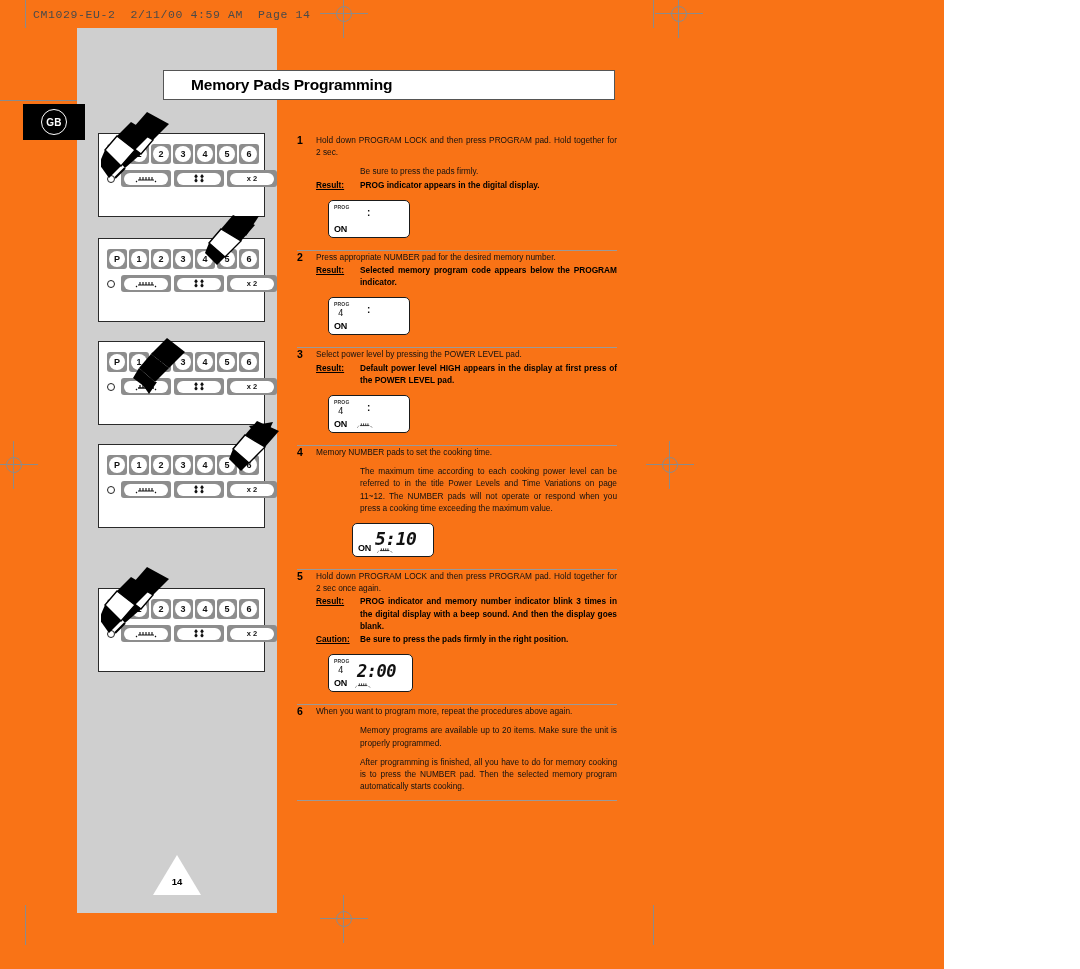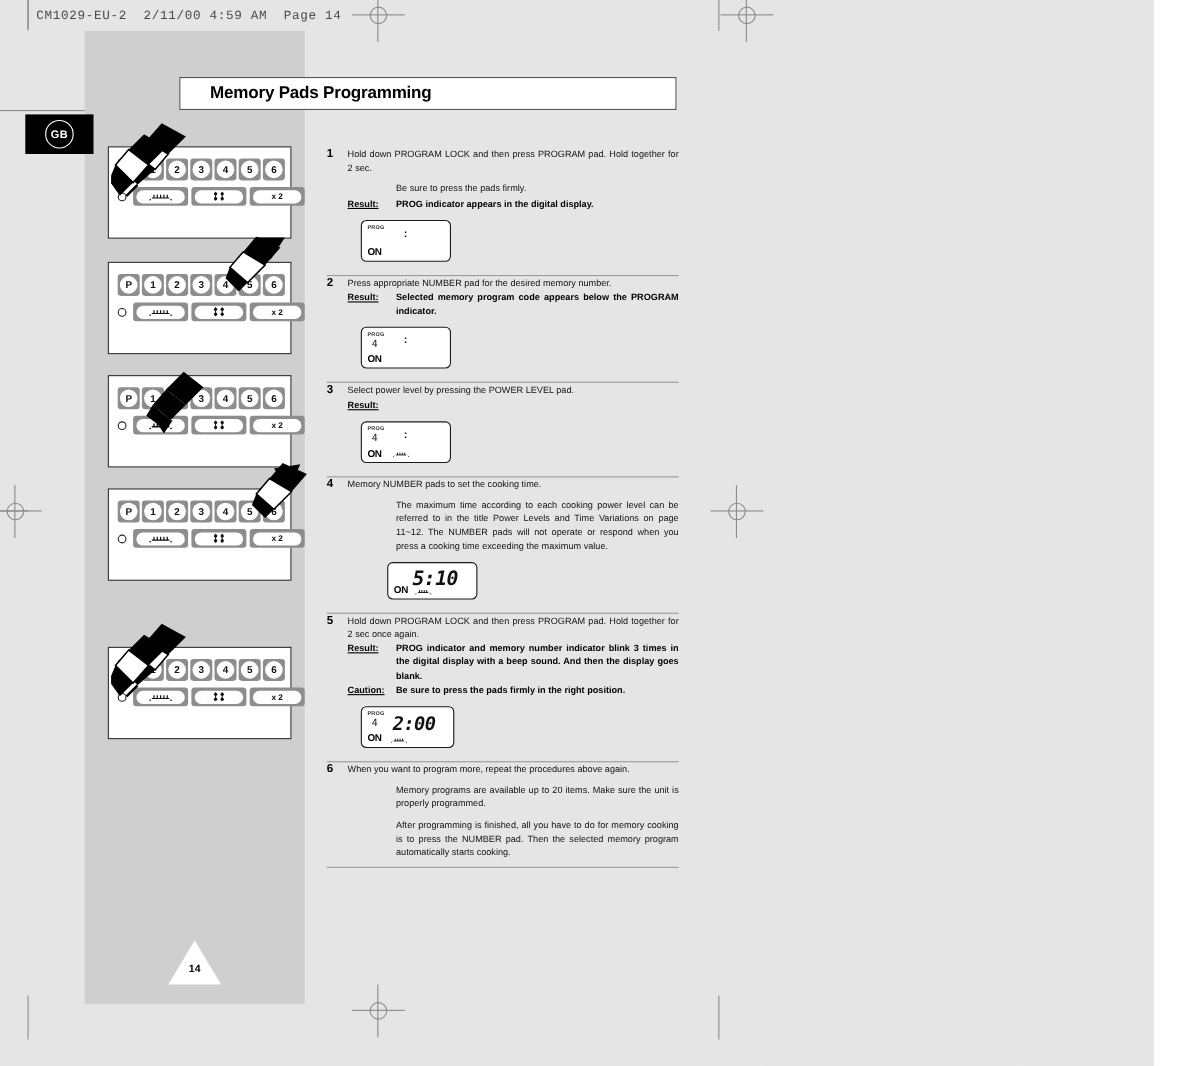--- a/index.html
+++ b/index.html
@@ -7,23 +7,23 @@
     margin: 0;
     padding: 0;
     background: #ffffff;
   }
   body {
     font-family: "Liberation Sans", sans-serif;
     color: #000;
   }
   #page {
     position: relative;
-    width: 1049px;
+    width: 944px;
     height: 969px;
-    background: #e5e5e5;
+    background: #f97316;
     overflow: hidden;
   }
 
   
   .reg-mark {
     position: absolute;
     width: 48px;
     height: 48px;
   }
   .reg-mark .rv {
@@ -744,20 +744,21 @@
         <span class="on">ON</span>
       </div>
     </div>
 
     <div class="step">
       <div class="step-num">3</div>
       <div class="step-body">
         <p class="para lead">Select power level by pressing the POWER LEVEL pad.</p>
         <div class="labelled">
           <span class="lbl">Result:</span>
+          <span class="val">Default power level HIGH appears in the display at first press of the POWER LEVEL pad.</span>
         </div>
       </div>
       <div class="lcd small">
         <span class="prog">PROG</span>
         <span class="memnum">4</span>
         <span class="colon">:</span>
         <span class="on">ON</span>
         <svg class="pwr-ico" viewBox="0 0 22 11">
           <path d="M4 7 h13 M6 7 v-3 M9 7 v-3 M12 7 v-3 M15 7 v-3 M2 8 q-1.5 1.5 -1.5 1.5 M19 8 q1.5 1.5 1.5 1.5" stroke="#111" stroke-width="1.1" fill="none"></path>
         </svg>

